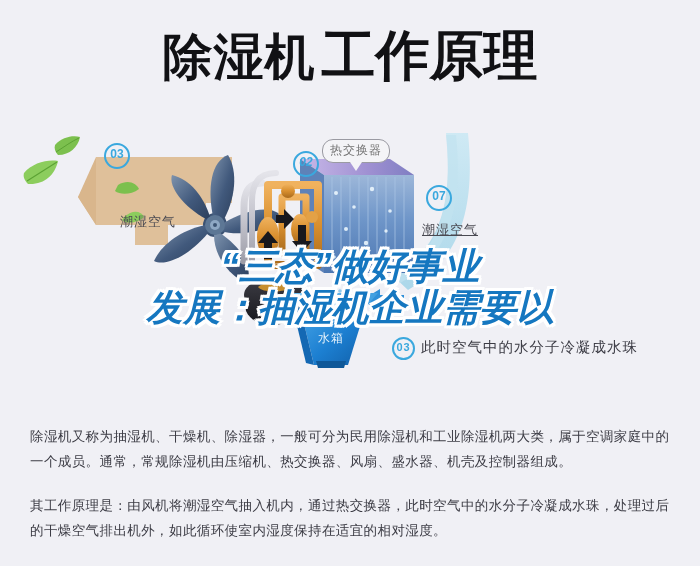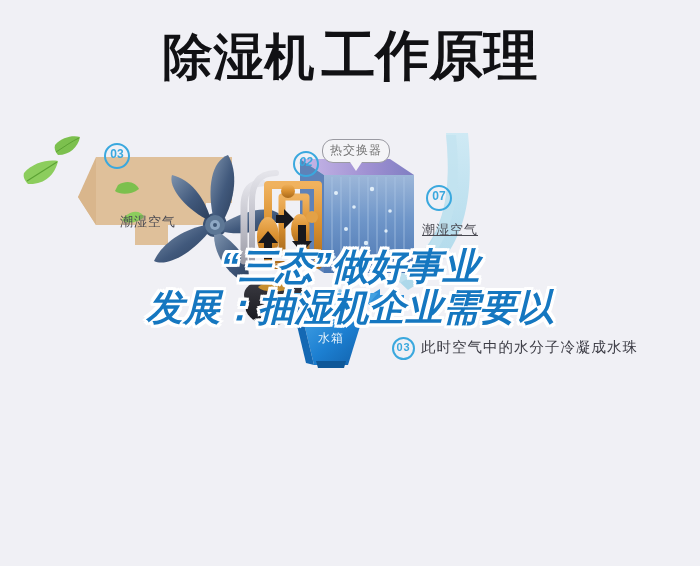--- a/index.html
+++ b/index.html
@@ -364,14 +364,18 @@
     <div class="step-line" style="left:392px; top:212px;">
       <span class="badge-inline">03</span><span>此时空气中的水分子冷凝成水珠</span>
     </div>
   </div>
 
   <div id="overlay">
     <div class="ov-line">“三态”做好事业</div>
     <div class="ov-line">发展：抽湿机企业需要以</div>
   </div>
 
+  <div id="body-copy">
+    <p class="para">除湿机又称为抽湿机、干燥机、除湿器，一般可分为民用除湿机和工业除湿机两大类，属于空调家庭中的一个成员。通常，常规除湿机由压缩机、热交换器、风扇、盛水器、机壳及控制器组成。</p>
+    <p class="para">其工作原理是：由风机将潮湿空气抽入机内，通过热交换器，此时空气中的水分子冷凝成水珠，处理过后的干燥空气排出机外，如此循环使室内湿度保持在适宜的相对湿度。</p>
+  </div>
 
 </div>
 
 </body></html>

